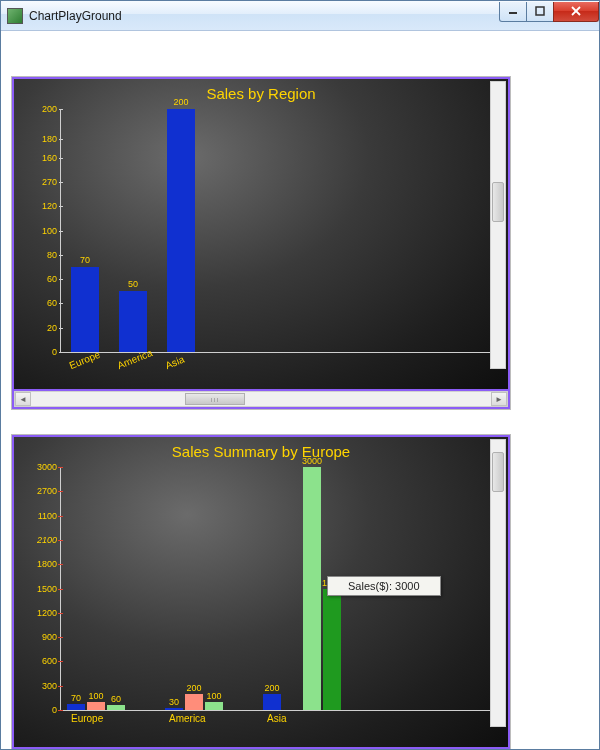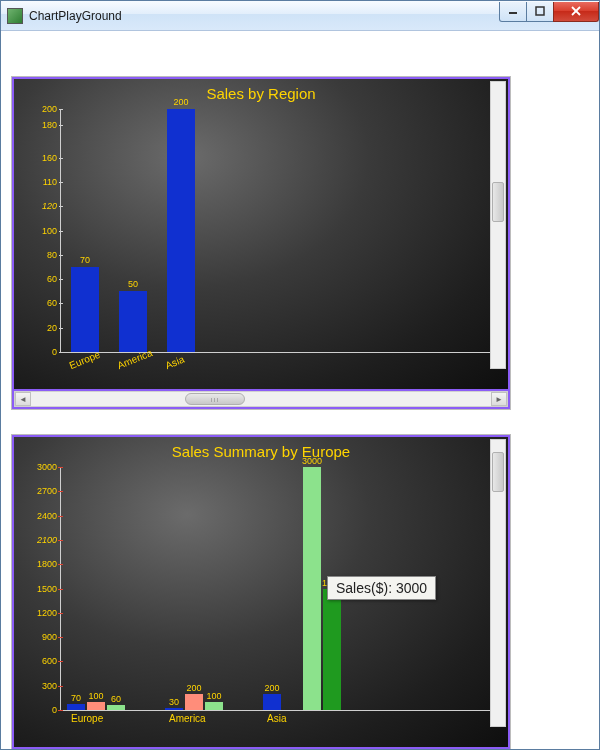--- a/index.html
+++ b/index.html
@@ -168,30 +168,30 @@
     font-size:8px; color:#666;
     background: linear-gradient(to bottom,#f4f4f4,#dcdcdc);
     border: 1px solid #c0c0c0;
   }
   .hscroll .arrow.l{ left:0; }
   .hscroll .arrow.r{ right:0; }
   .hscroll .thumb {
     position:absolute; top:1px; bottom:1px;
     left: 170px; width: 60px;
     background: linear-gradient(to bottom,#e8e8e8,#c8c8c8);
-    border:1px solid #b0b0b0; border-radius:6px;
+    border:1px solid #b0b0b0; border-radius:0;
     display:flex; align-items:center; justify-content:center;
     color:#999; font-size:8px; letter-spacing:1px;
   }
   .tooltip {
     position:absolute;
     background:#f4f4f0;
     border:1px solid #888;
-    padding: 3px 8px;
-    font-size: 14px;
+    padding: 3px 20px;
+    font-size: 11px;
     color:#222;
     box-shadow: 1px 1px 3px rgba(0,0,0,.4);
   }
 </style>
 </head>
 <body>
 
 <div class="window">
   <div class="titlebar">
     <div class="titlebar-left">
@@ -223,24 +223,24 @@
     <div class="chart-panel" id="panel0">
       <div class="chart-surface">
         <div class="chart-title">Sales by Region</div>
         <div class="plot" id="plot0">
             <div class="ytick" style="bottom: 0px;">0</div>
             <div class="ytick" style="bottom: 24.3px;">20</div>
             <div class="ytick" style="bottom: 48.6px;">60</div>
             <div class="ytick" style="bottom: 72.9px;">60</div>
             <div class="ytick" style="bottom: 97.2px;">80</div>
             <div class="ytick" style="bottom: 121.5px;">100</div>
-            <div class="ytick" style="bottom: 145.8px; font-style: italic;">120</div>
-            <div class="ytick" style="bottom: 170.1px;">110</div>
+            <div class="ytick" style="bottom: 145.8px;">120</div>
+            <div class="ytick" style="bottom: 170.1px;">270</div>
             <div class="ytick" style="bottom: 194.4px;">160</div>
-            <div class="ytick" style="bottom: 227px;">180</div>
+            <div class="ytick" style="bottom: 213px;">180</div>
             <div class="ytick" style="bottom: 243px;">200</div>
             <div class="bar" style="left: 10px; width: 28px; height: 85.05px; background: rgb(16, 48, 208);"></div>
             <div class="bar-label" style="left: 24px; bottom: 87.05px;">70</div>
             <div class="xcat rot" style="left: 6px;">Europe</div>
             <div class="bar" style="left: 58px; width: 28px; height: 60.75px; background: rgb(16, 48, 208);"></div>
             <div class="bar-label" style="left: 72px; bottom: 62.75px;">50</div>
             <div class="xcat rot" style="left: 54px;">America</div>
             <div class="bar" style="left: 106px; width: 28px; height: 243px; background: rgb(16, 48, 208);"></div>
             <div class="bar-label" style="left: 120px; bottom: 245px;">200</div>
             <div class="xcat rot" style="left: 102px;">Asia</div>
@@ -261,21 +261,21 @@
         <div class="chart-title">Sales Summary by Europe</div>
         <div class="plot" id="plot1">
             <div class="ytick red" style="bottom: 0px;">0</div>
             <div class="ytick red" style="bottom: 24.3px;">300</div>
             <div class="ytick red" style="bottom: 48.6px;">600</div>
             <div class="ytick red" style="bottom: 72.9px;">900</div>
             <div class="ytick red" style="bottom: 97.2px;">1200</div>
             <div class="ytick red" style="bottom: 121.5px;">1500</div>
             <div class="ytick red" style="bottom: 145.8px;">1800</div>
             <div class="ytick red" style="bottom: 170.1px; font-style: italic;">2100</div>
-            <div class="ytick red" style="bottom: 194.4px;">2400</div>
+            <div class="ytick red" style="bottom: 194.4px;">1100</div>
             <div class="ytick red" style="bottom: 218.7px;">2700</div>
             <div class="ytick red" style="bottom: 243px;">3000</div>
             <div class="bar" style="left: 6px; width: 18px; height: 5.67px; background: rgb(16, 48, 208);"></div>
             <div class="bar-label" style="left: 15px; bottom: 6.67px;">70</div>
             <div class="bar" style="left: 26px; width: 18px; height: 8.1px; background: rgb(255, 141, 122);"></div>
             <div class="bar-label" style="left: 35px; bottom: 9.1px;">100</div>
             <div class="bar" style="left: 46px; width: 18px; height: 4.86px; background: rgb(140, 226, 140);"></div>
             <div class="bar-label" style="left: 55px; bottom: 5.86px;">60</div>
             <div class="xcat" style="left: 10px; bottom: -14px;">Europe</div>
             <div class="bar" style="left: 104px; width: 18px; height: 2.43px; background: rgb(16, 48, 208);"></div>

